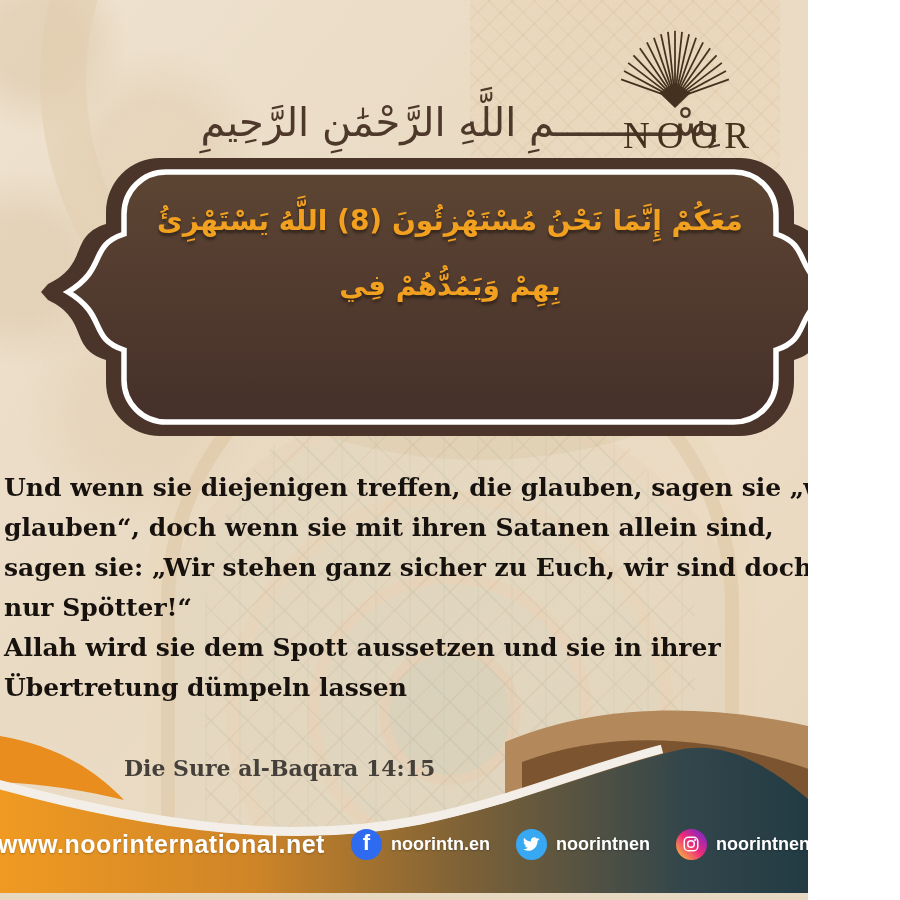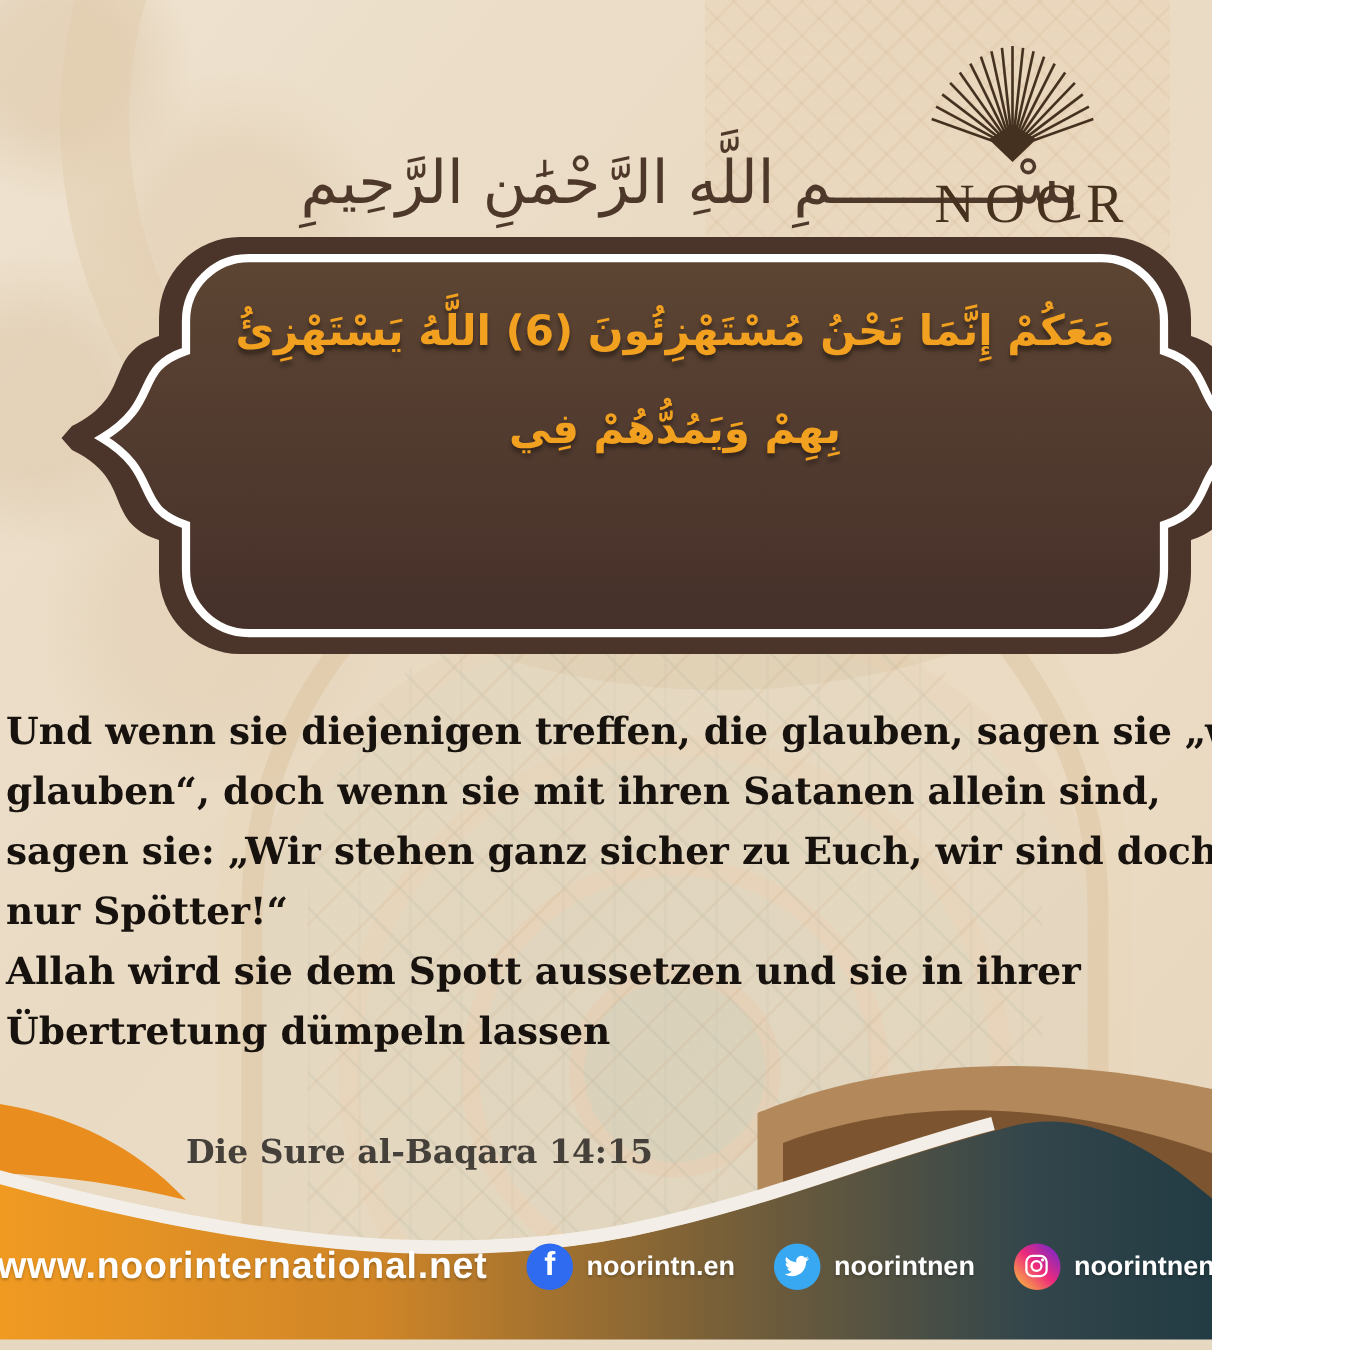--- a/index.html
+++ b/index.html
@@ -157,21 +157,21 @@
 
       <path fill="url(#innerBrown)" stroke="#ffffff" stroke-width="5.5" d="
         M 126 20 L 694 20 A 42 42 0 0 1 736 62 L 736 82
         C 772 94, 752 116, 792 140
         C 752 164, 772 186, 736 198 L 736 228
         A 42 42 0 0 1 694 270 L 126 270 A 42 42 0 0 1 84 228 L 84 198
         C 48 186, 68 164, 28 140
         C 68 116, 48 94, 84 82 L 84 62 A 42 42 0 0 1 126 20 Z"></path>
     </svg>
     <div class="arabic-text">
-      <div>مَعَكُمْ إِنَّمَا نَحْنُ مُسْتَهْزِئُونَ (6) اللَّهُ يَسْتَهْزِئُ بِهِمْ وَيَمُدُّهُمْ فِي</div>
+      <div>مَعَكُمْ إِنَّمَا نَحْنُ مُسْتَهْزِئُونَ (8) اللَّهُ يَسْتَهْزِئُ بِهِمْ وَيَمُدُّهُمْ فِي</div>
     </div>
   </div>
 
   <div class="translation">Und wenn sie diejenigen treffen, die glauben, sagen sie „wir
 glauben“, doch wenn sie mit ihren Satanen allein sind,
 sagen sie: „Wir stehen ganz sicher zu Euch, wir sind doch
 nur Spötter!“
 Allah wird sie dem Spott aussetzen und sie in ihrer
 Übertretung dümpeln lassen</div>
 

